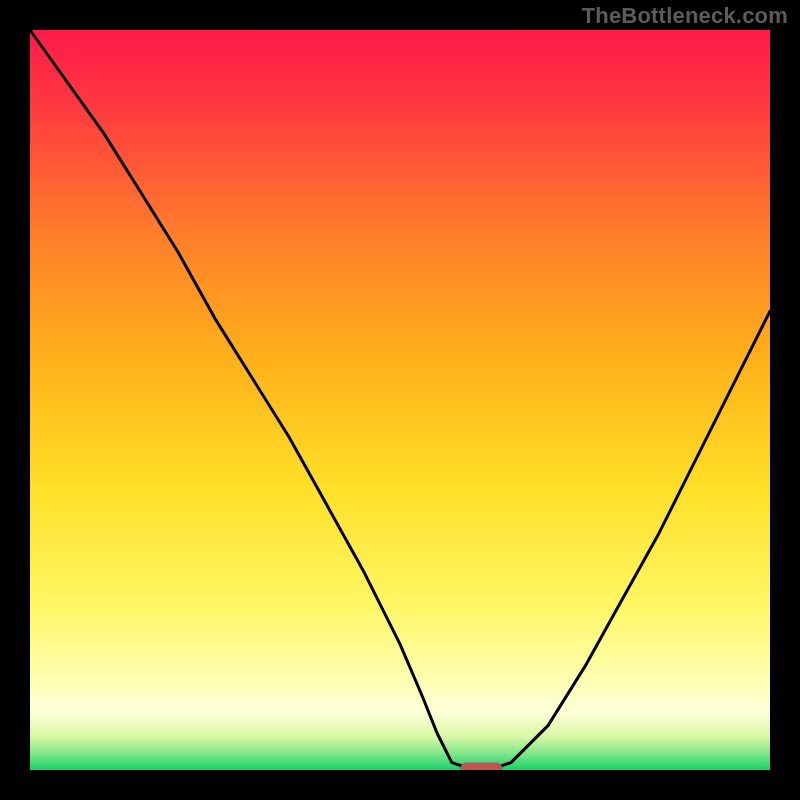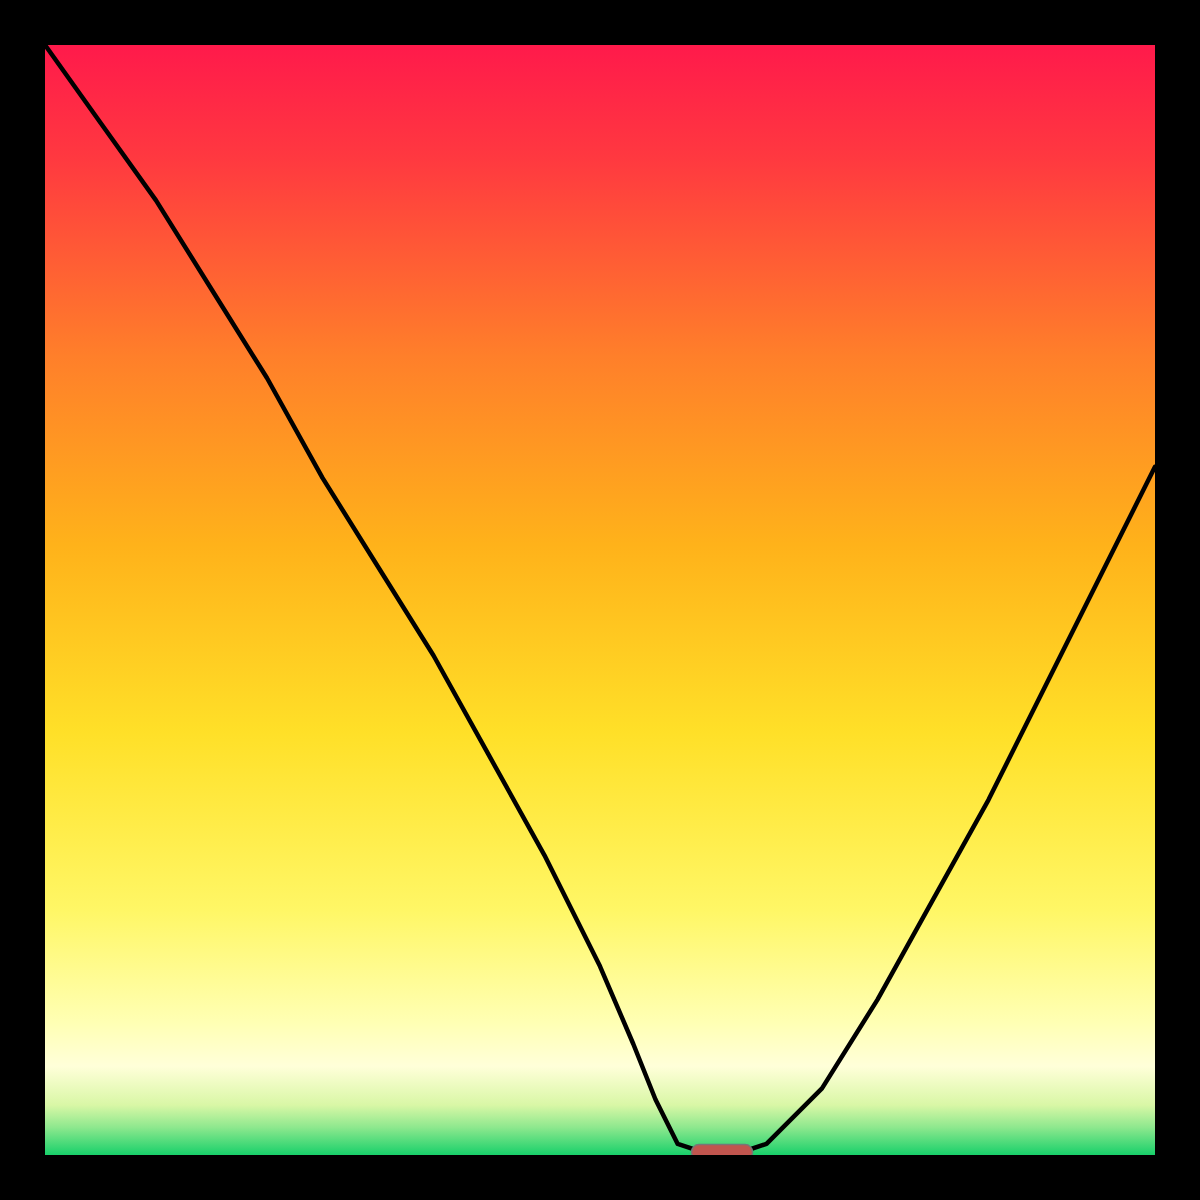--- a/index.html
+++ b/index.html
@@ -33,20 +33,21 @@
     left: 30px;
     width: 740px;
     height: 740px;
     display: block;
   }
 </style>
 </head>
 <body>
 
 <div class="frame">
+  <div class="watermark">TheBottleneck.com</div>
   <svg class="plot" viewBox="0 0 740 740" preserveAspectRatio="none">
     <defs>
       <linearGradient id="bg-grad" x1="0" y1="0" x2="0" y2="1">
           <stop offset="0%" stop-color="#ff1a4b"></stop>
           <stop offset="10%" stop-color="#ff3840"></stop>
           <stop offset="28.000000000000004%" stop-color="#ff7f2a"></stop>
           <stop offset="45%" stop-color="#ffb21a"></stop>
           <stop offset="62%" stop-color="#ffe028"></stop>
           <stop offset="78%" stop-color="#fff766"></stop>
           <stop offset="88%" stop-color="#ffffb3"></stop>

